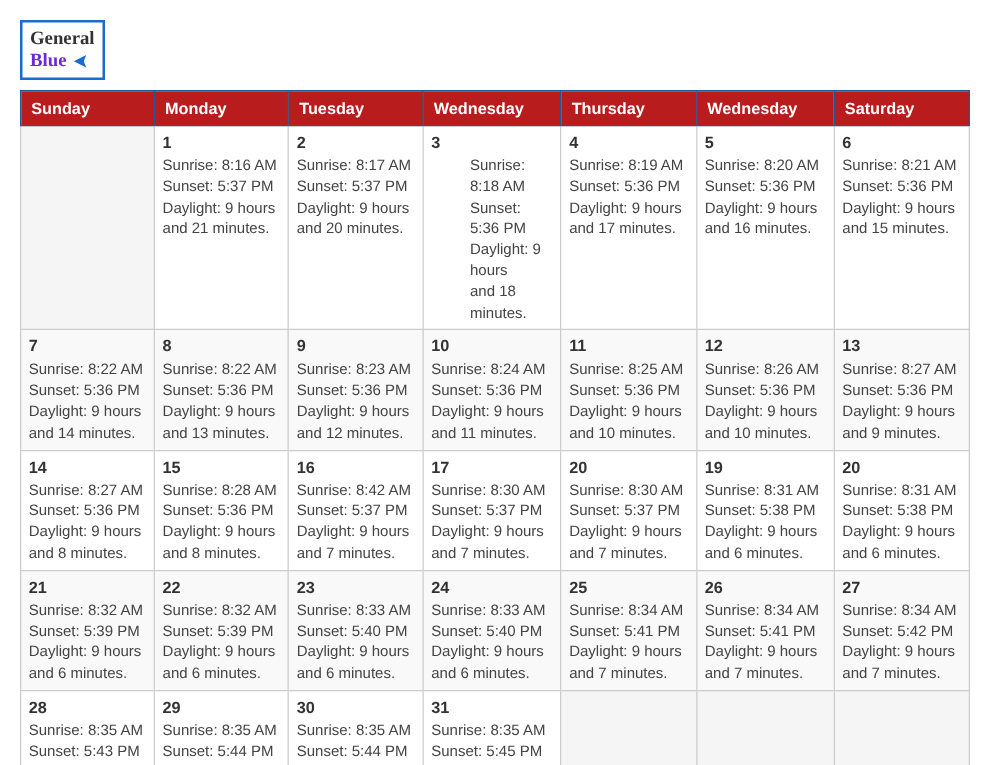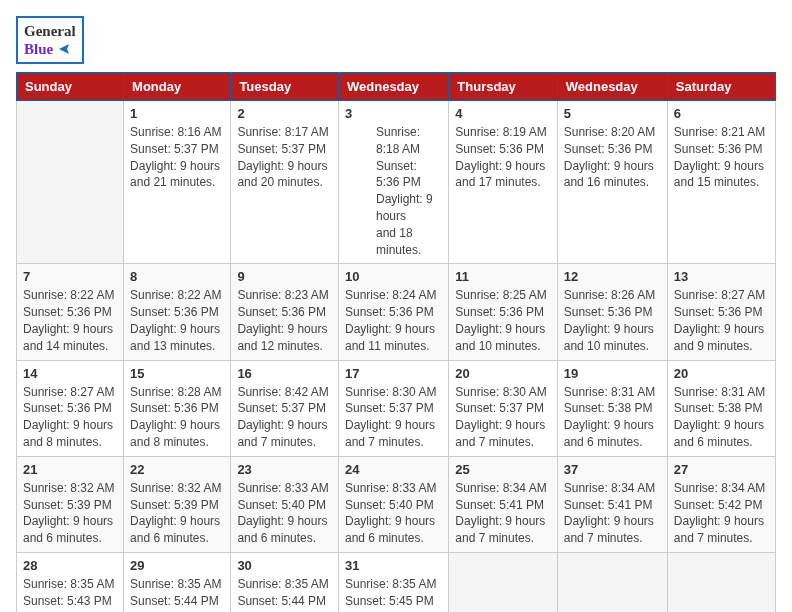--- a/index.html
+++ b/index.html
@@ -287,21 +287,21 @@
 and 6 minutes.</div>
         </td>
         <td>
           <span class="day-number">25</span>
           <div class="day-info" style="white-space: pre-line;">Sunrise: 8:34 AM
 Sunset: 5:41 PM
 Daylight: 9 hours
 and 7 minutes.</div>
         </td>
         <td>
-          <span class="day-number">37</span>
+          <span class="day-number">26</span>
           <div class="day-info" style="white-space: pre-line;">Sunrise: 8:34 AM
 Sunset: 5:41 PM
 Daylight: 9 hours
 and 7 minutes.</div>
         </td>
         <td>
           <span class="day-number">27</span>
           <div class="day-info" style="white-space: pre-line;">Sunrise: 8:34 AM
 Sunset: 5:42 PM
 Daylight: 9 hours

